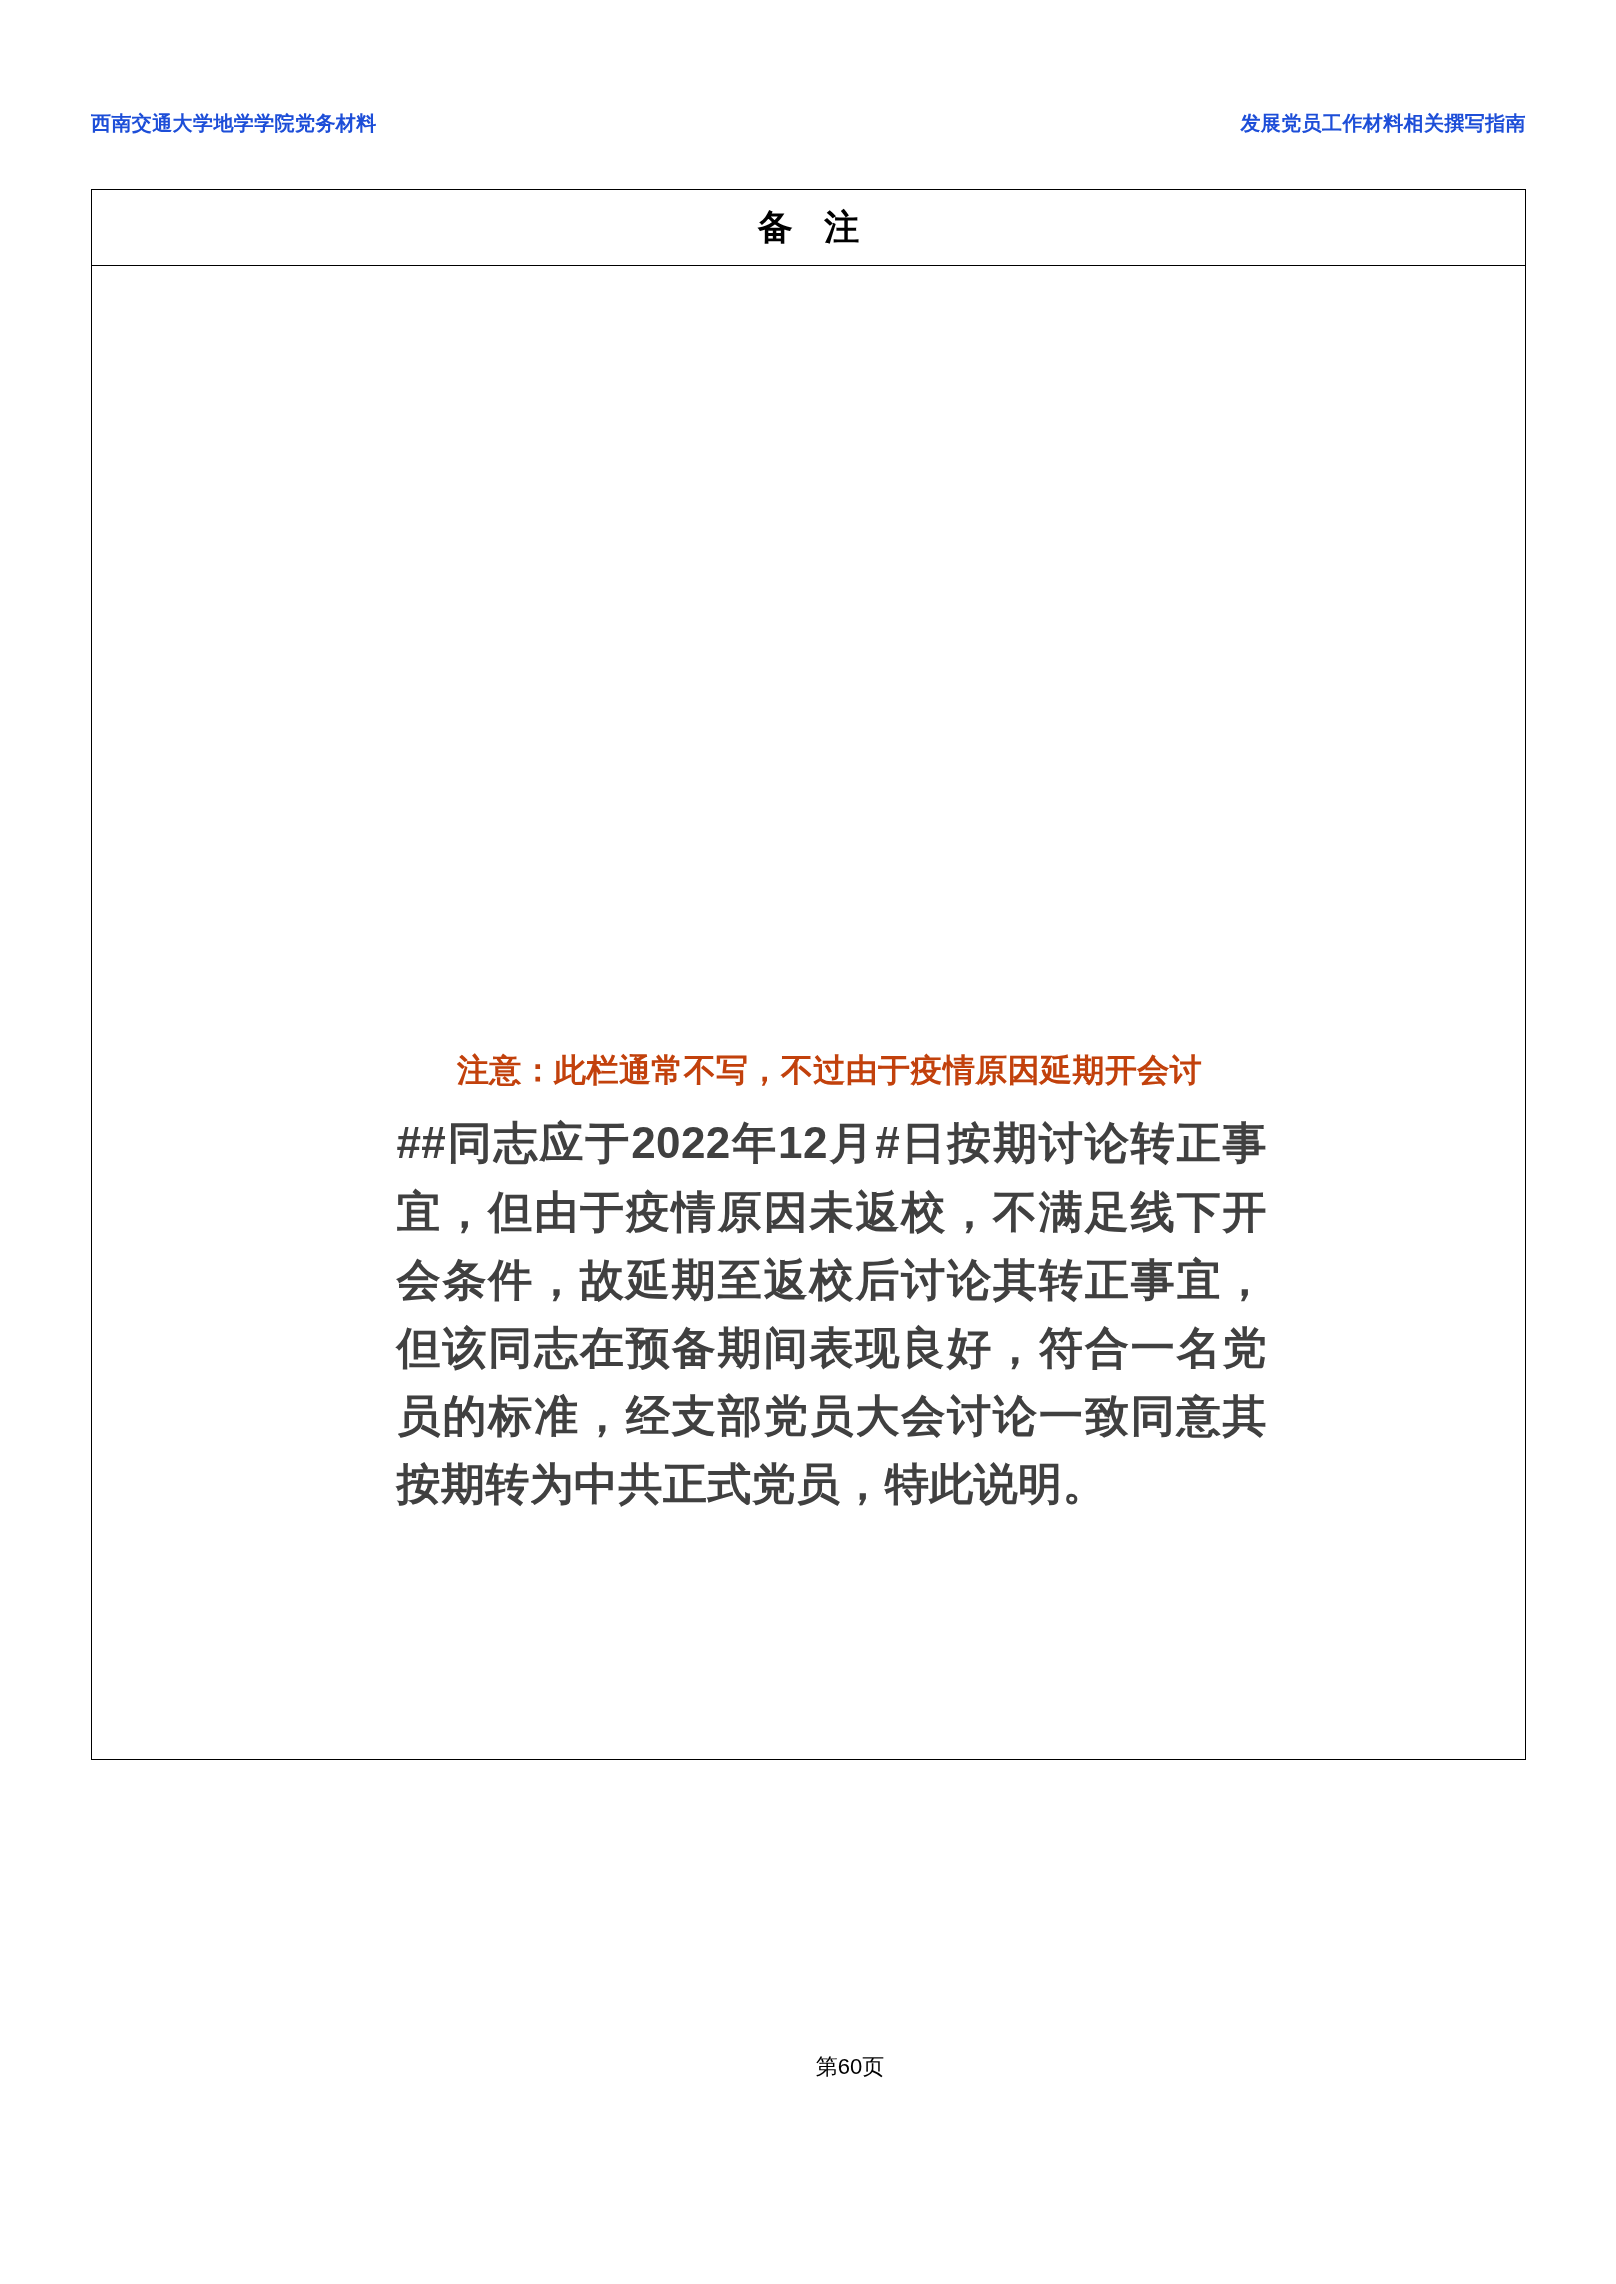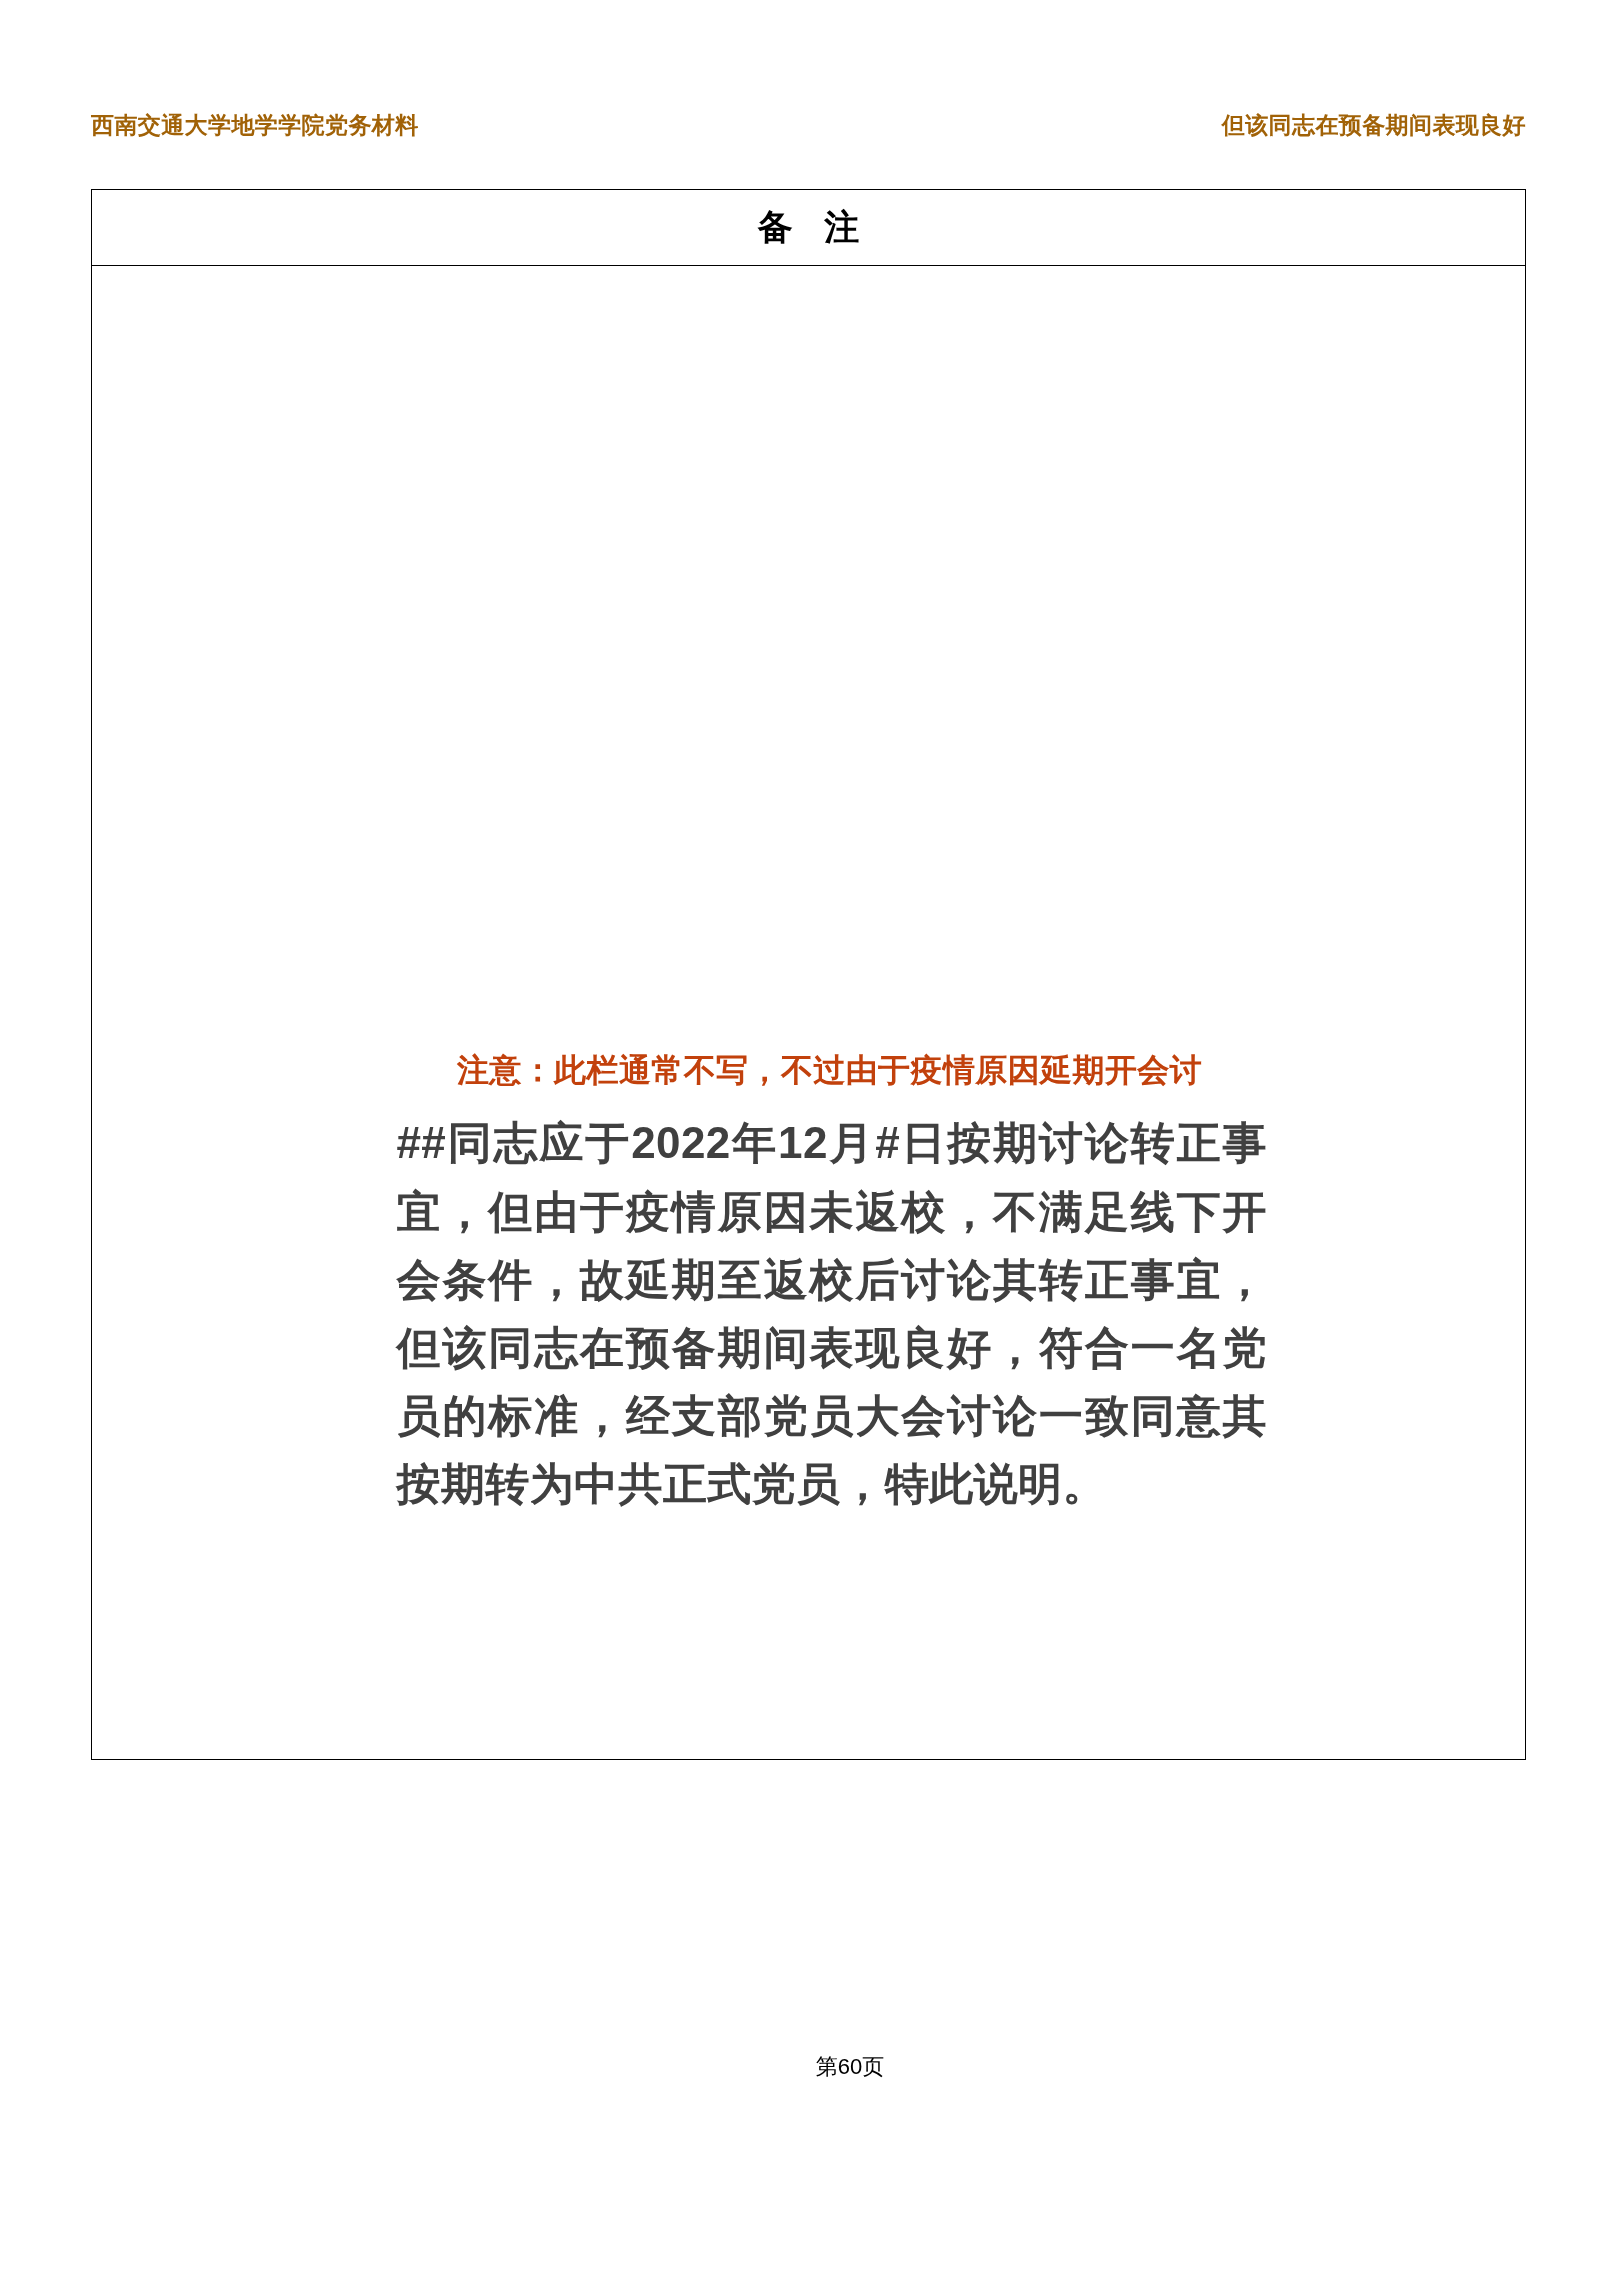--- a/index.html
+++ b/index.html
@@ -27,23 +27,23 @@
   .header {
     position: absolute;
     left: 91px;
     top: 110px;
     width: 1435px;
     display: flex;
     justify-content: space-between;
     align-items: flex-end;
     font-family: "Liberation Sans", "DejaVu Sans", sans-serif;
     font-weight: bold;
-    font-size: 23px;
+    font-size: 20px;
     letter-spacing: 0.4px;
-    color: #a16207;
+    color: #1d4ed8;
   }
   .header-left { white-space: nowrap; }
   .header-right { white-space: nowrap; }
 
   
   .frame {
     position: absolute;
     left: 91px;
     top: 189px;
     width: 1435px;
@@ -122,21 +122,21 @@
     padding-left: 42px;
   }
 </style>
 </head>
 <body>
 
 <div class="page">
 
   <div class="header">
     <div class="header-left">西南交通大学地学学院党务材料</div>
-    <div class="header-right">但该同志在预备期间表现良好</div>
+    <div class="header-right">发展党员工作材料相关撰写指南</div>
   </div>
 
   <div class="frame">
     <div class="frame-title-row">
       <div class="frame-title">备 注</div>
     </div>
     <div class="frame-body">
       <div class="note-block">
         <p class="note-warning">
           <span>注意：此栏通常不写，不过由于疫情原因延期开会讨</span>

